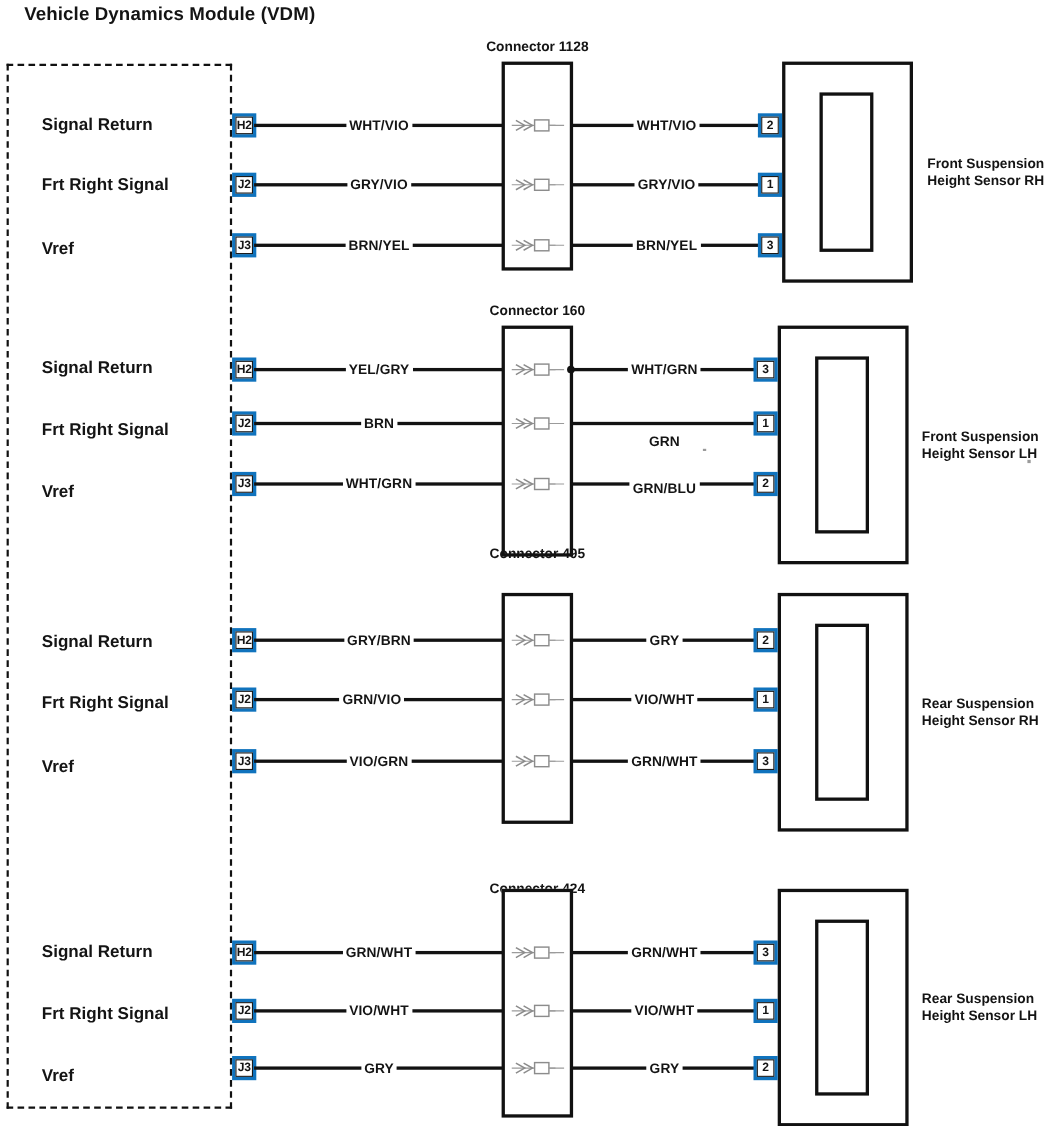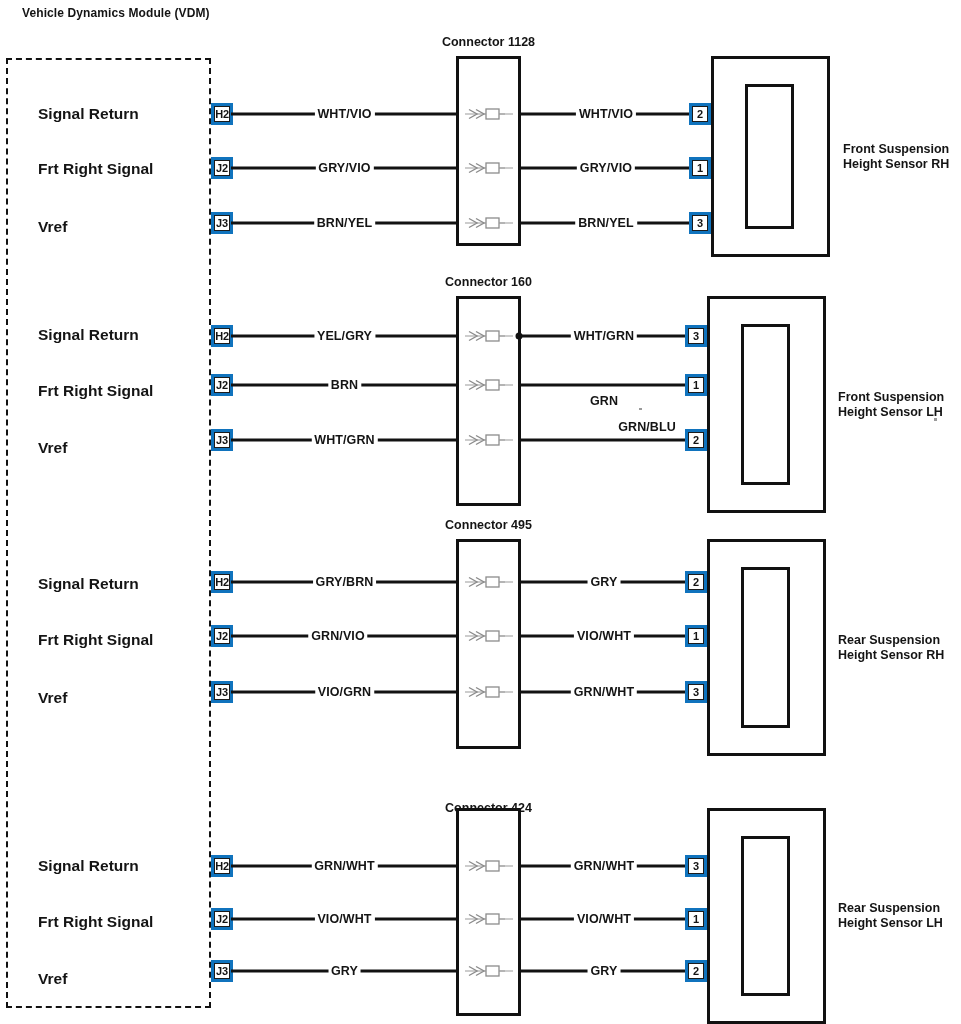--- a/index.html
+++ b/index.html
@@ -11,21 +11,21 @@
     position:relative;
     width:961px;
     height:1024px;
     background:#ffffff;
     overflow:hidden;
   }
   
   .vdm-title{
     position:absolute;
     left:22px; top:6px;
-    font-size:12px;
+    font-size:17px;
     font-weight:bold;
     color:#1a1a1a;
     line-height:14.5px;
     letter-spacing:.1px;
     white-space:pre-line;
   }
   .vdm-box{
     position:absolute;
     left:6px; top:58px;
     width:205px; height:950px;
@@ -241,25 +241,25 @@
       <div class="wire" style="left: 231px; top: 440px; width: 227px;"></div>
       <div class="t wire-label" style="left: 344.5px; top: 440px;">WHT/GRN</div>
       <div class="term" style="left: 488.5px; top: 440px;"><svg width="48" height="14" viewBox="0 0 48 14">
           <line x1="0" y1="7" x2="40" y2="7" stroke="#9b9b9b" stroke-width="1"></line>
           <polyline points="4,2.5 12,7 4,11.5" fill="none" stroke="#8c8c8c" stroke-width="1.4"></polyline>
           <polyline points="11,2.5 19,7 11,11.5" fill="none" stroke="#8c8c8c" stroke-width="1.4"></polyline>
           <rect x="21" y="2" width="13" height="10" fill="#ffffff" stroke="#8c8c8c" stroke-width="1.3"></rect>
           <line x1="34" y1="7" x2="48" y2="7" stroke="#9b9b9b" stroke-width="1"></line>
         </svg></div>
       <div class="wire" style="left: 519px; top: 440px; width: 168px;"></div>
-      <div class="t wire-label" style="left: 604px; top: 427px; margin-left: 43px;">GRN/BLU</div>
+      <div class="t wire-label" style="left: 604px; top: 444px;">GRN/BLU</div>
       <div class="pin" style="left: 696px; top: 440px;">
         <div class="pin-inner">2</div>
       </div>
-      <div class="t conn-title" style="left: 488.5px; top: 518px;">Connector 495</div>
+      <div class="t conn-title" style="left: 488.5px; top: 496px;">Connector 495</div>
       <div class="conn-box" style="left: 456px; top: 539px; width: 65px; height: 210px;"></div>
       <div class="sensor-outer" style="left: 707px; top: 539px; width: 119px; height: 217px;"></div>
       <div class="sensor-inner" style="left: 741px; top: 567px; width: 49px; height: 161px;"></div>
       <div class="t sensor-name" style="left: 838px; top: 647.5px;">Rear Suspension
 Height Sensor RH</div>
       <div class="t fn-label" style="left: 38px; top: 584px;">Signal Return</div>
       <div class="pin" style="left: 222px; top: 582px;">
         <div class="pin-inner">H2</div>
       </div>
       <div class="wire" style="left: 231px; top: 582px; width: 227px;"></div>

